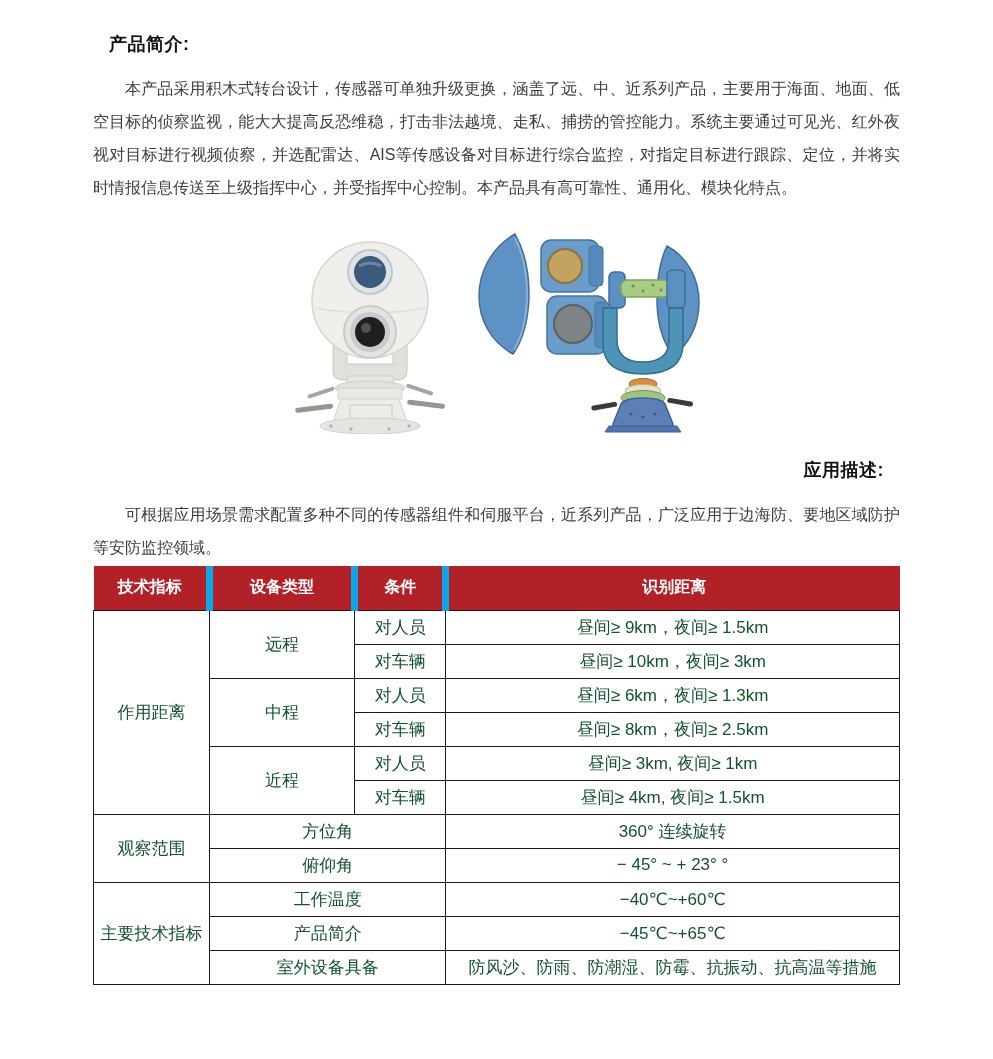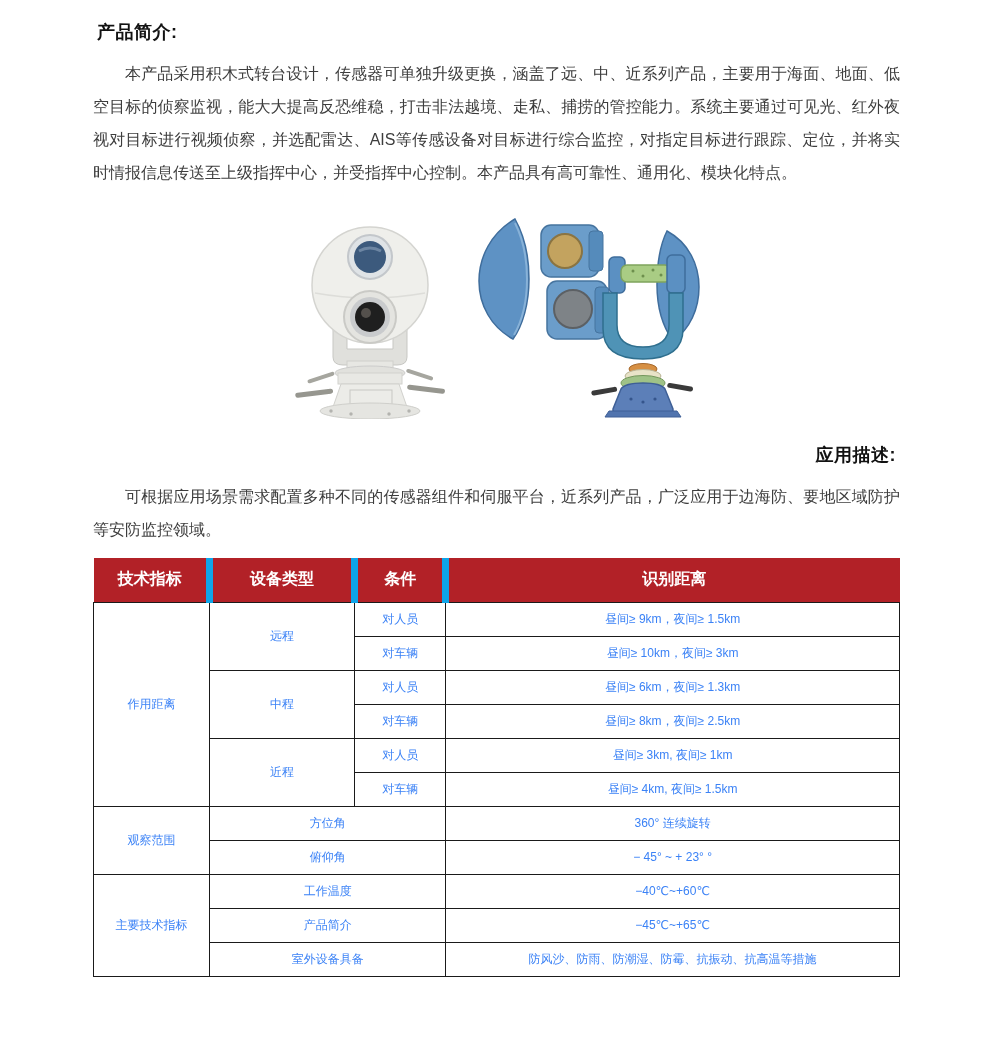--- a/index.html
+++ b/index.html
@@ -10,44 +10,44 @@
   *{box-sizing:border-box;}
   html,body{margin:0;padding:0;}
   body{
     width:993px;height:1059px;background:#ffffff;
     font-family:"Liberation Sans","DejaVu Sans",sans-serif;
     color:var(--text);
   }
   .page{padding:16px 93px 0 93px;}
   .section-heading{
     font-size:18px;font-weight:bold;color:#121212;
-    margin:4px;letter-spacing:0.5px;
+    margin:16px;letter-spacing:0.5px;
   }
   .body-text{
     font-size:16px;line-height:33px;color:#3d3d3d;
     text-align:justify;text-indent:2em;margin:13px 0 0 0;
   }
   .figure-row{
     display:flex;justify-content:center;align-items:flex-end;
     gap:22px;margin-top:14px;height:216px;
   }
   .app-heading{margin-top:24px;text-align:right;}
   .specs-heading{margin-top:46px;}
   .spec-table{
     width:100%;border-collapse:collapse;table-layout:fixed;
-    margin-top:12px;
+    margin-top:2px;
   }
   .spec-table th{
     background:var(--accent);color:#ffffff;font-size:16px;font-weight:bold;
     height:44px;padding:0;border:none;border-left:7px solid #0ea5e9;
   }
   .spec-table th:first-child{border-left:none;}
   .spec-table td{
     border:1px solid var(--border);
-    font-size:12px;color:#3b82f6;text-align:center;
+    font-size:17px;color:#14532d;text-align:center;
     height:34px;padding:0 6px;background:#ffffff;
   }
   .col-indicator{width:14.4%;}
   .col-devtype{width:18.0%;}
   .col-cond{width:11.3%;}
   .col-dist{width:56.3%;}
 </style>
 </head>
 <body>
 

